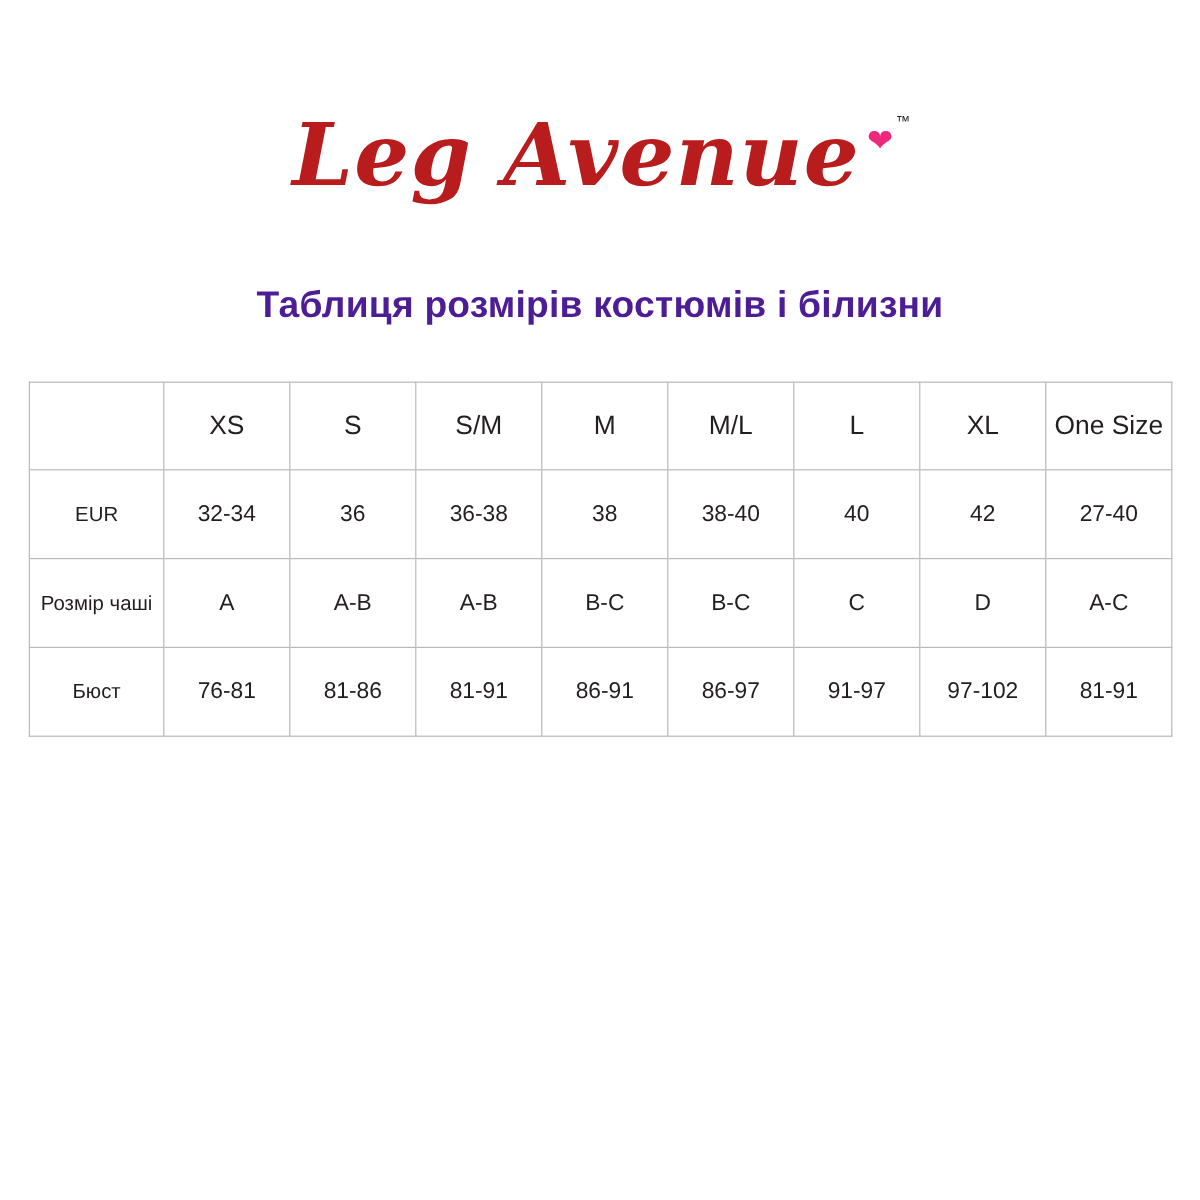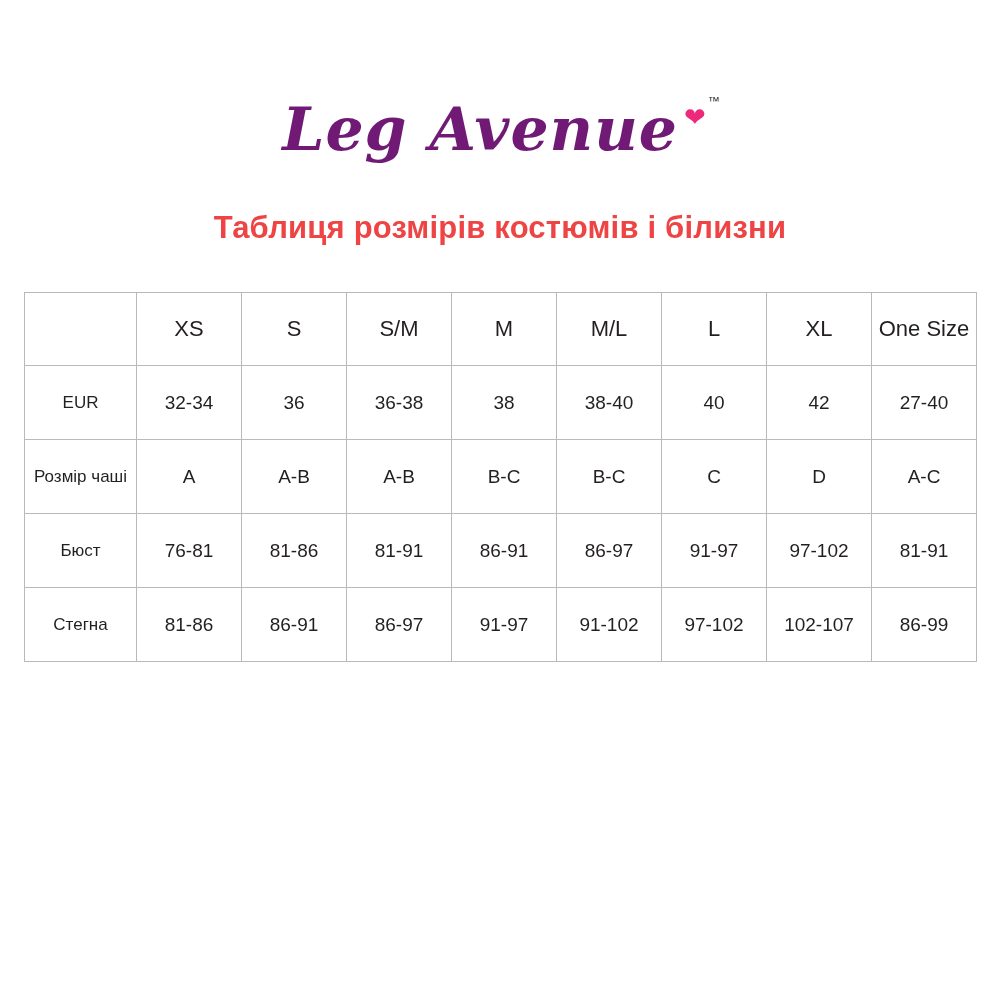--- a/index.html
+++ b/index.html
@@ -32,23 +32,23 @@
     width: 560px;
     display: flex;
     align-items: center;
     justify-content: center;
     position: relative;
   }
   .brand-wordmark {
     font-family: "DejaVu Serif", serif;
     font-style: italic;
     font-weight: 700;
-    font-size: 60px;
+    font-size: 72px;
     letter-spacing: 1px;
-    color: #701a75;
+    color: #b91c1c;
     white-space: nowrap;
     line-height: 1;
   }
   .brand-heart {
     color: #ec297b;
     font-size: 26px;
     margin-left: 6px;
     position: relative;
     top: -12px;
   }
@@ -58,24 +58,24 @@
     font-weight: 400;
     font-size: 12px;
     color: #231f20;
     position: relative;
     top: -28px;
     left: 2px;
   }
 
   
   .title {
-    margin-top: 26px;
+    margin-top: 52px;
     font-size: 31px;
     font-weight: 700;
-    color: #ef4444;
+    color: #4c1d95;
     text-align: center;
     letter-spacing: 0.2px;
   }
 
   
   .table-wrap {
     margin-top: 46px;
     width: 952px;
   }
   table.size-table {
@@ -178,28 +178,17 @@
           <td class="rowhead">Бюст</td>
           <td>76-81</td>
           <td>81-86</td>
           <td>81-91</td>
           <td>86-91</td>
           <td>86-97</td>
           <td>91-97</td>
           <td>97-102</td>
           <td>81-91</td>
         </tr>
-        <tr>
-          <td class="rowhead">Стегна</td>
-          <td>81-86</td>
-          <td>86-91</td>
-          <td>86-97</td>
-          <td>91-97</td>
-          <td>91-102</td>
-          <td>97-102</td>
-          <td>102-107</td>
-          <td>86-99</td>
-        </tr>
       </tbody>
     </table>
   </div>
 
 </div>
 
 </body></html>

